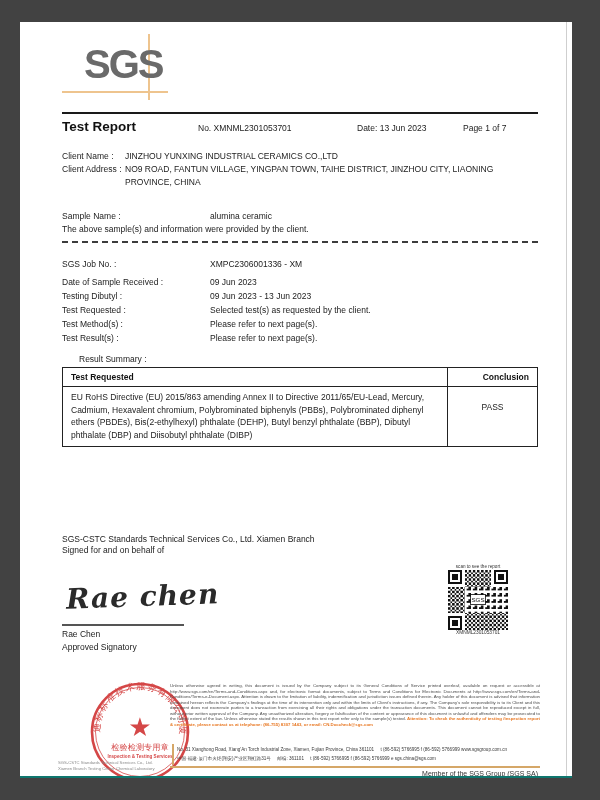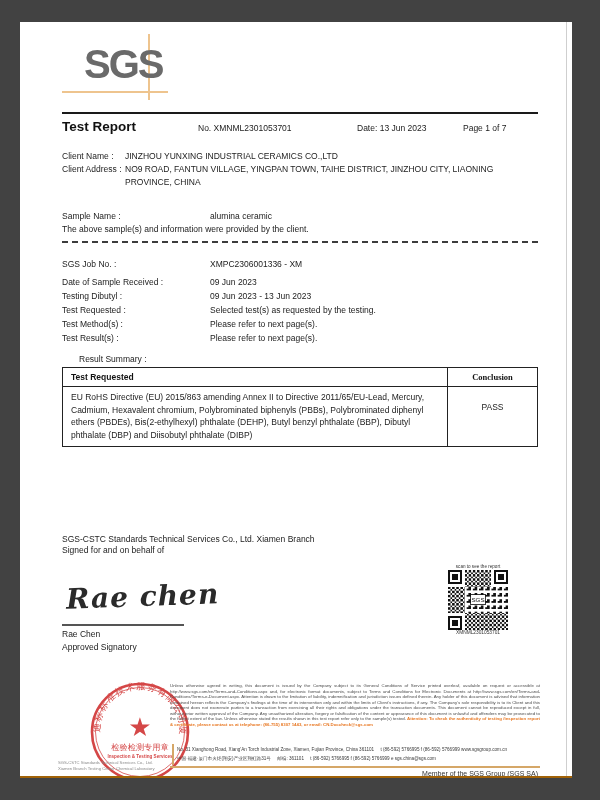--- a/index.html
+++ b/index.html
@@ -1,19 +1,19 @@
 <!DOCTYPE html>
 <html><head>
 <meta charset="utf-8">
 <style>
   * { margin:0; padding:0; box-sizing:border-box; }
   html,body { width:600px; height:800px; }
   body { background:#424242; font-family:"Liberation Sans", sans-serif; position:relative; }
   .page { position:absolute; left:20px; top:22px; width:552px; height:756px; background:#ffffff;
-          border-bottom:2px solid #a16207; overflow:hidden; }
+          border-bottom:2px solid #0f766e; overflow:hidden; }
   .page-fold { position:absolute; top:0; right:5px; width:1px; height:100%; background:#cfcfcf; }
 
   
   .logo-wrap { position:absolute; left:42px; top:10px; width:160px; height:70px; }
   .logo-text { position:absolute; left:22px; top:10px; font-size:40px; font-weight:bold; color:#6a6a6a; letter-spacing:-2px; font-family:"Liberation Sans", sans-serif; }
   .logo-hline { position:absolute; left:0px; top:59px; width:106px; height:2px; background:#eec48e; }
   .logo-vline { position:absolute; left:86px; top:2px; width:2px; height:66px; background:#eec48e; }
 
   .top-rule { position:absolute; left:42px; top:90px; width:476px; height:2px; background:#1a1a1a; }
 
@@ -36,21 +36,21 @@
   .details-block { position:absolute; left:42px; top:238px; width:476px; font-size:8.5px; color:#222; }
   .details-block .kv { margin-bottom:4.5px; line-height:9.5px; }
   .details-block .kv.first { margin-bottom:8px; }
   .details-block .k { width:148px; flex:0 0 148px; }
 
   .summary-heading { position:absolute; left:42px; top:332px; font-size:8.5px; color:#222;padding-left:17px; }
 
   .summary-table { position:absolute; left:42px; top:345px; width:476px; border-collapse:collapse; font-size:8.5px; color:#222; }
   .summary-table th, .summary-table td { border:1.5px solid #222; }
   .summary-table th { text-align:left; font-weight:bold; padding:4px 8px; color:#111; }
-  .summary-table th.conc { text-align:center; width:90px;font-family:Liberation Serif, serif; }
+  .summary-table th.conc { text-align:right; width:90px; }
   .summary-table td.test { padding:4px 10px 5px 8px; line-height:12.6px; }
   .summary-table td.conc { text-align:center; vertical-align:top; padding-top:15px; }
 
   .signed-block { position:absolute; left:42px; top:512px; width:400px; font-size:8.5px; color:#222; line-height:11px; }
 
   .signature-script { position:absolute; left:46px; top:558px; font-family:"DejaVu Serif", serif; font-style:italic; font-weight:bold; font-size:28px; color:#2a2a2a; transform:rotate(-2deg); letter-spacing:1px; }
   .signature-line { position:absolute; left:42px; top:602px; width:122px; height:1.5px; background:#555; }
   .signature-name { position:absolute; left:42px; top:607px; font-size:8.5px; color:#222; }
   .signature-role { position:absolute; left:42px; top:620px; font-size:8.5px; color:#222; }
 
@@ -122,21 +122,21 @@
     <div class="kv">
       <span class="k">Date of Sample Received :</span>
       <span class="v">09 Jun 2023</span>
     </div>
     <div class="kv">
       <span class="k">Testing Dibutyl :</span>
       <span class="v">09 Jun 2023 - 13 Jun 2023</span>
     </div>
     <div class="kv">
       <span class="k">Test Requested :</span>
-      <span class="v">Selected test(s) as requested by the testing.</span>
+      <span class="v">Selected test(s) as requested by the client.</span>
     </div>
     <div class="kv">
       <span class="k">Test Method(s) :</span>
       <span class="v">Please refer to next page(s).</span>
     </div>
     <div class="kv">
       <span class="k">Test Result(s) :</span>
       <span class="v">Please refer to next page(s).</span>
     </div>
   </div>

